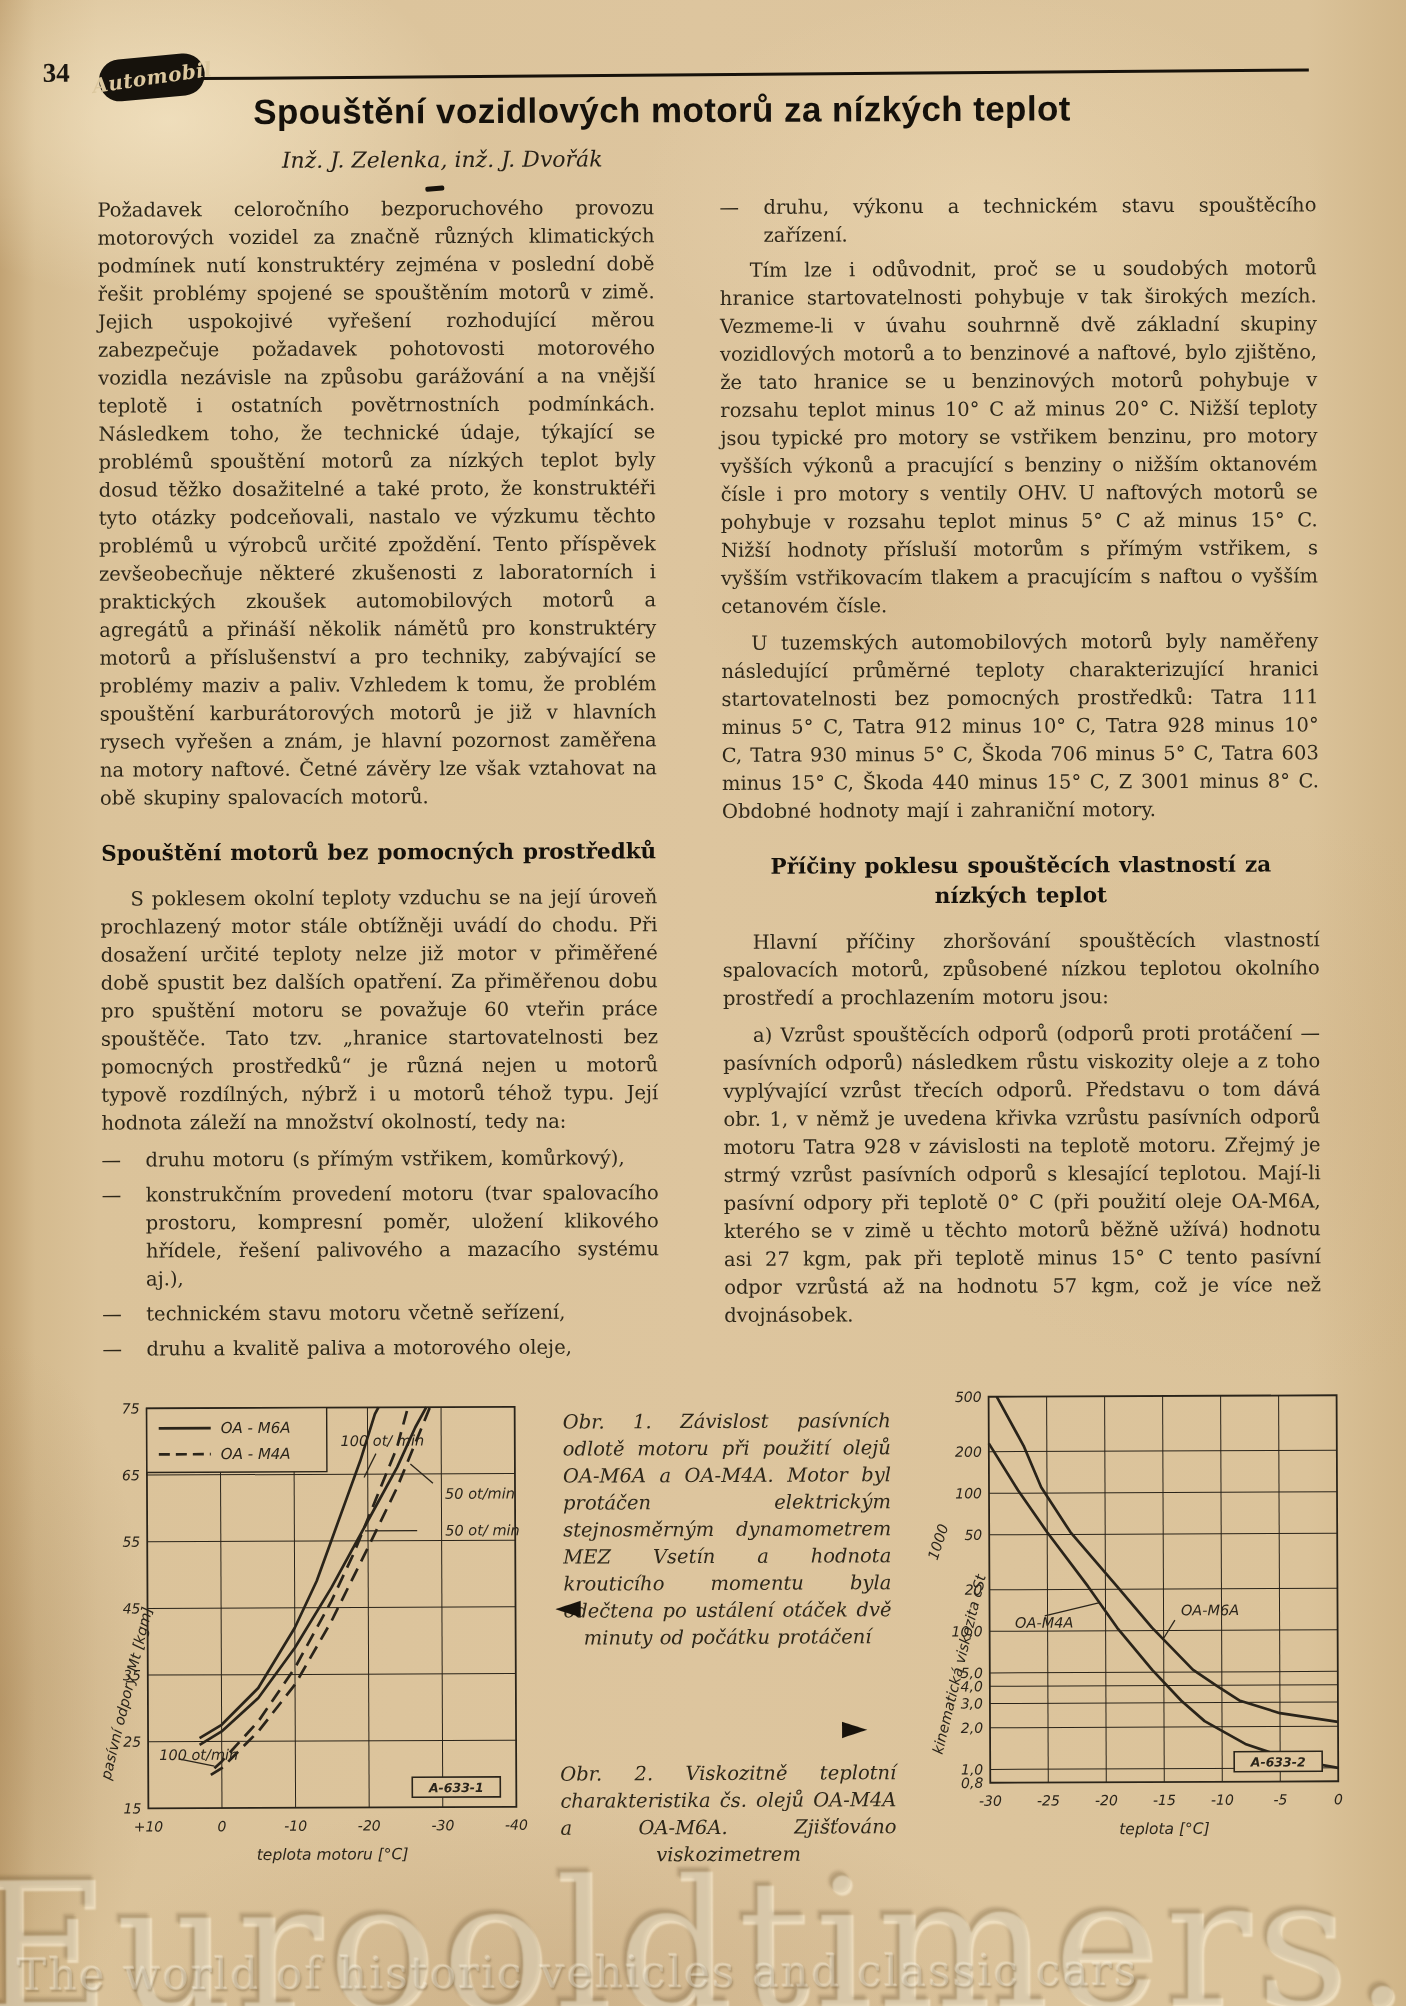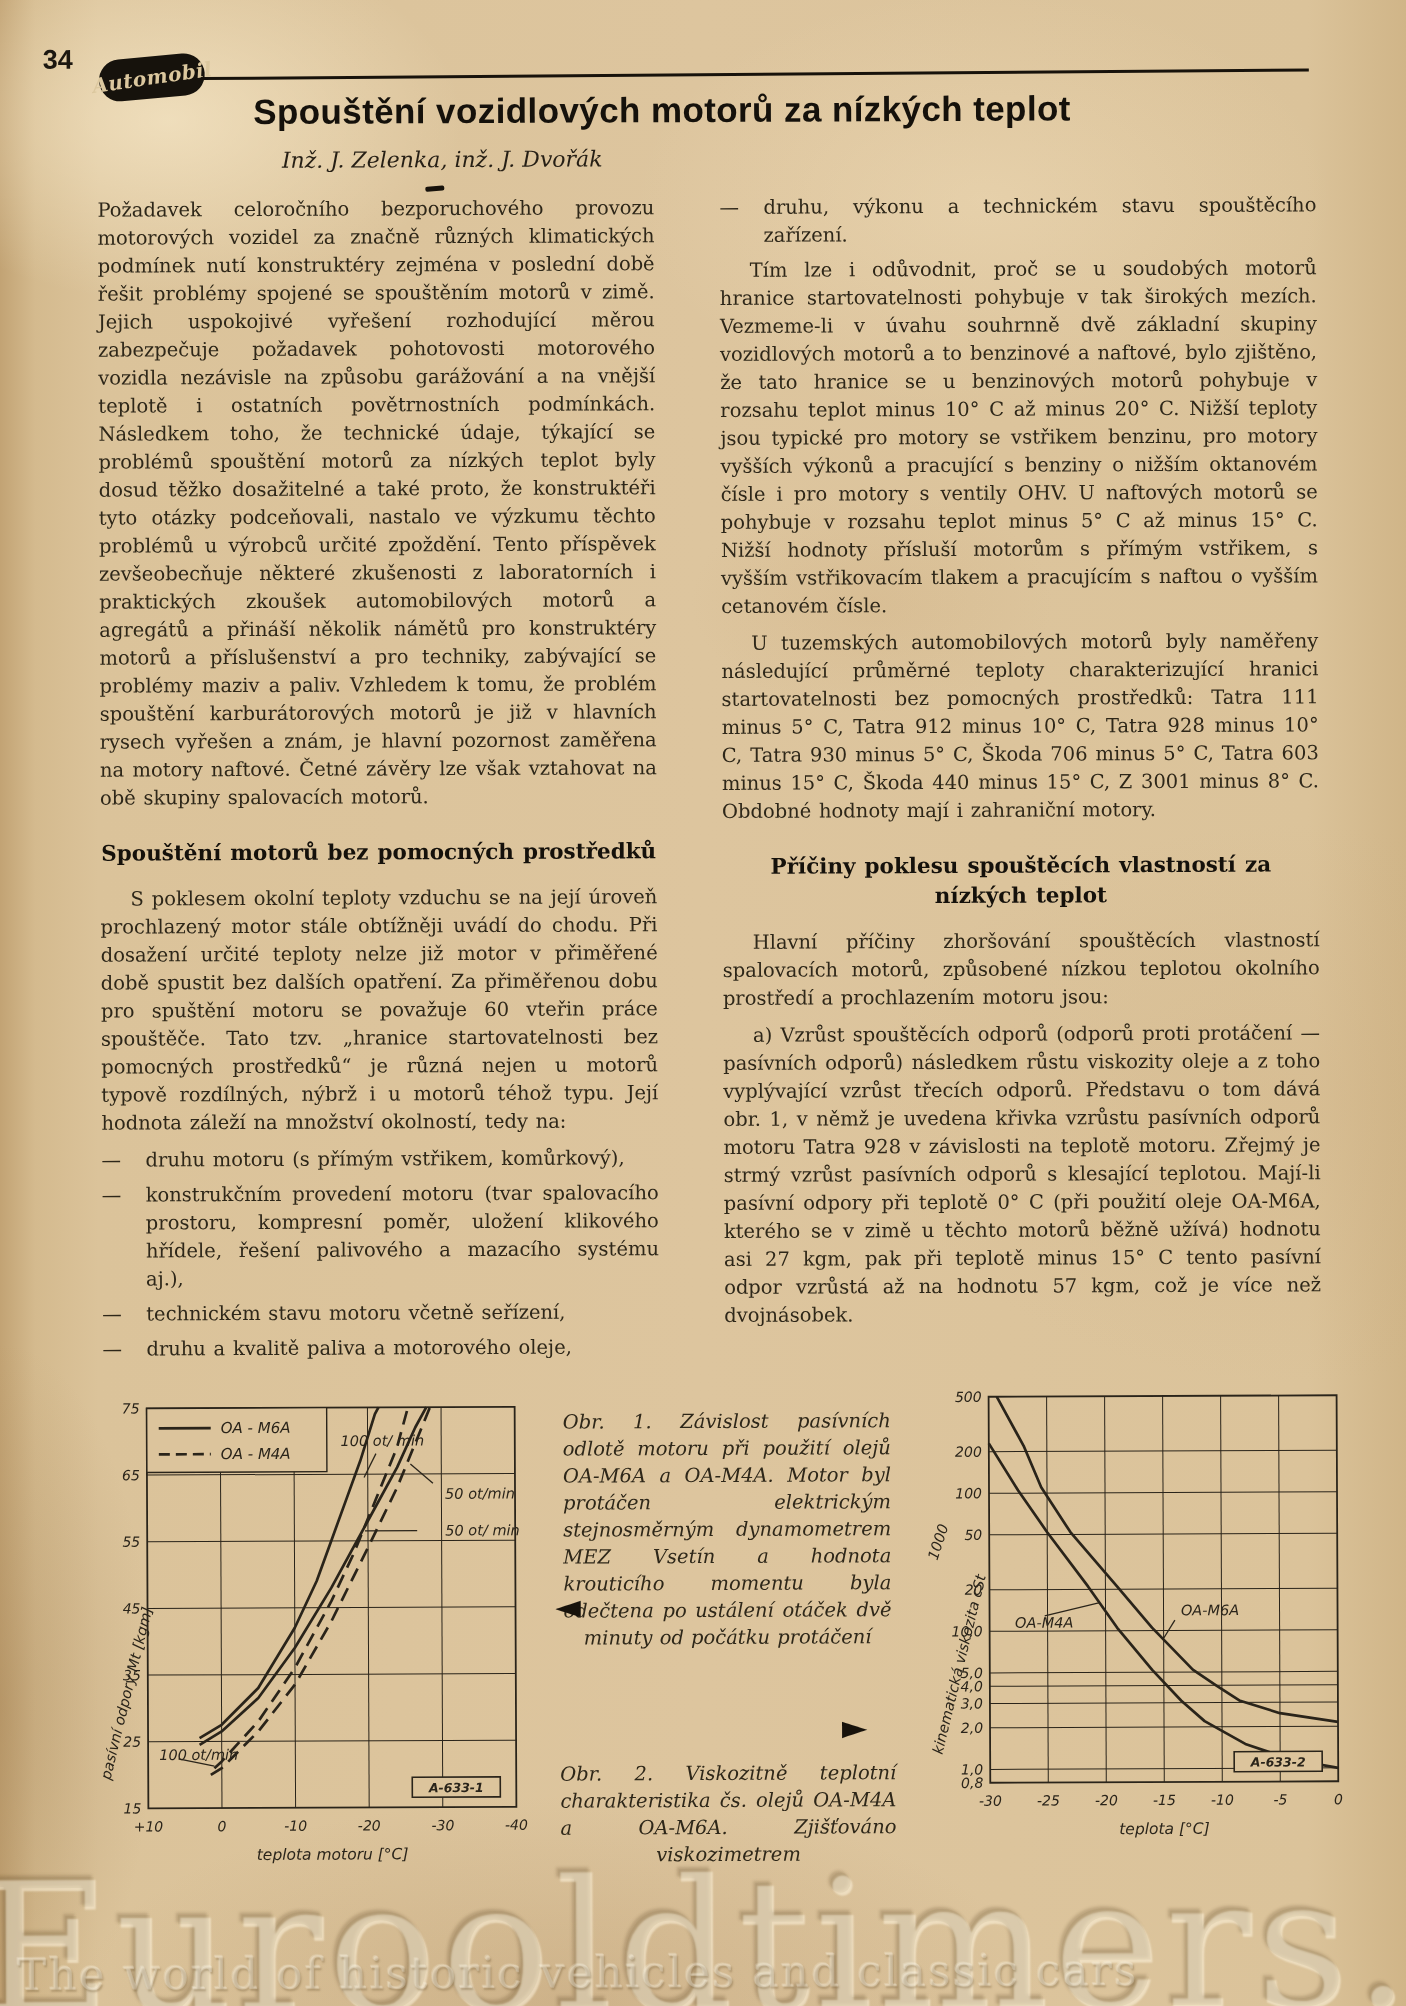--- a/index.html
+++ b/index.html
@@ -11,21 +11,21 @@
       radial-gradient(ellipse 500px 300px at 70% 10%, rgba(248,230,196,0.35), transparent 70%),
       radial-gradient(ellipse 600px 400px at 92% 55%, rgba(206,176,131,0.30), transparent 70%),
       radial-gradient(ellipse 260px 160px at 62% 30%, rgba(196,158,108,0.18), transparent 70%),
       radial-gradient(ellipse 700px 300px at 40% 100%, rgba(166,130,85,0.28), transparent 70%),
       radial-gradient(ellipse 220px 520px at 0% 85%, rgba(150,115,70,0.28), transparent 70%),
       linear-gradient(90deg,#c2a374 0%,#d4ba8e 2.5%,#dbc39a 7%,#ddc59e 50%,#dbc39a 93%,#d0b588 100%),
       #dcc49c;
   }
   #content{position:absolute;left:0;top:0;width:1406px;height:2006px;transform:rotate(-0.25deg);transform-origin:50% 40%;}
   .abs{position:absolute;}
-  .page-num{left:46px;top:42px;font-family:Liberation Sans, sans-serif;font-weight:bold;font-size:27px;color:#1c1710;text-align:center;}
+  .page-num{left:46px;top:55px;font-family:Liberation Serif, serif;font-weight:bold;font-size:27px;color:#1c1710;text-align:center;}
   .logo{left:102px;top:54px;width:106px;height:42px;background:#16120c;border-radius:21px;
         transform:rotate(-5deg);display:flex;align-items:center;justify-content:center;}
   .logo span{color:#dbc79e;font-style:italic;font-weight:bold;font-size:20px;letter-spacing:0.5px;transform:rotate(-3deg);}
   .header-rule{left:204px;top:73px;width:1108px;height:3px;background:#17120b;transform:rotate(-0.2deg);}
   .title{left:100px;top:90px;width:1130px;text-align:center;font-family:"Liberation Sans",sans-serif;
          font-weight:bold;font-size:35px;letter-spacing:0.4px;color:#15110b;}
   .author{left:100px;top:146px;width:690px;text-align:center;font-style:italic;font-size:22px;color:#261f15;}
   .author-dash{left:428px;top:185px;width:19px;height:5px;background:#17120b;border-radius:2px;transform:rotate(-4deg);}
   .col{position:absolute;font-size:19.5px;line-height:28px;text-align:justify;word-spacing:1.5px;}
   .col-left{left:100px;top:194px;width:557px;}

